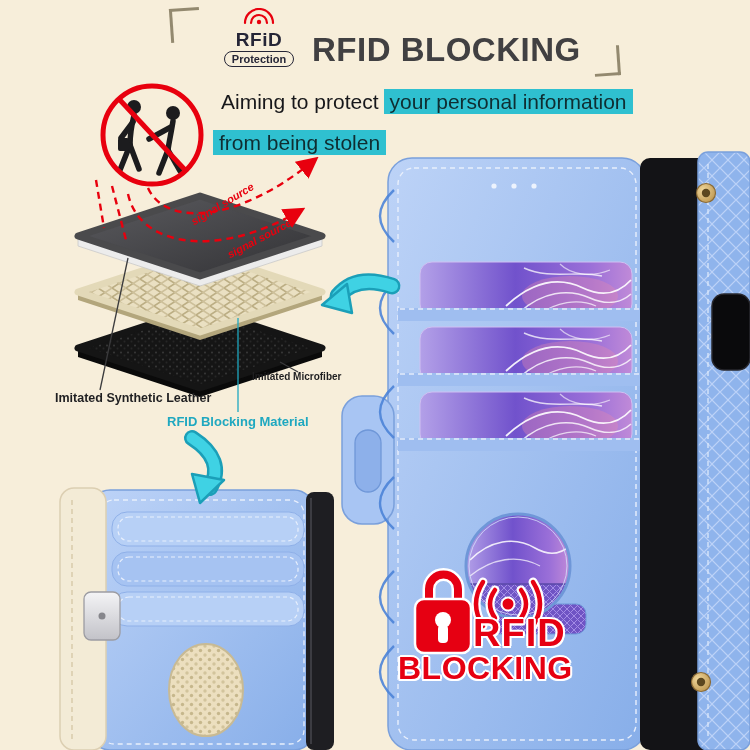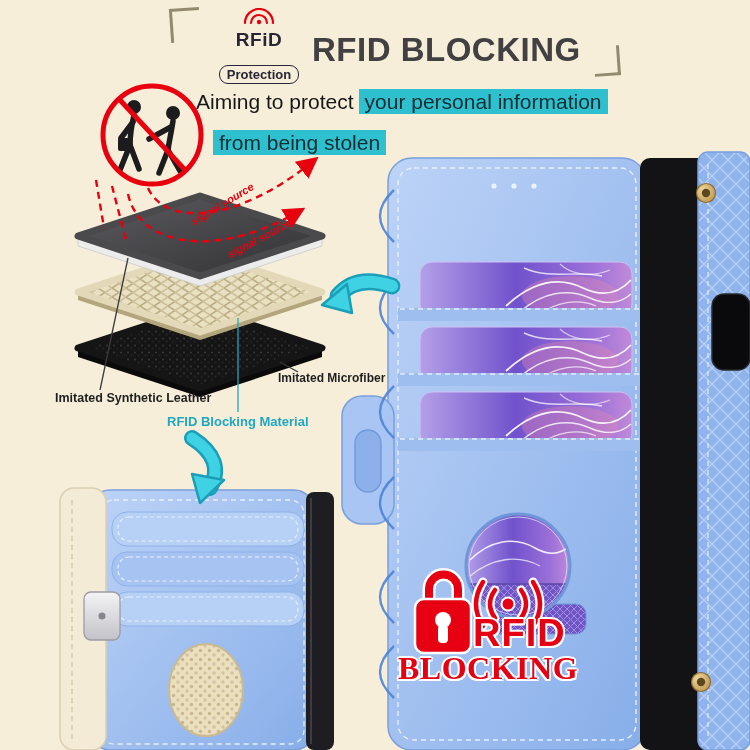--- a/index.html
+++ b/index.html
@@ -9,49 +9,49 @@
   .abs { position:absolute; }
   svg.art { position:absolute; left:0; top:0; }
 
   
   .bracket-left { left:170px; top:8px; width:30px; height:34px;
     border-left:3px solid #93896f; border-top:3px solid #93896f; transform:rotate(-4deg); }
   .bracket-right { left:594px; top:46px; width:26px; height:30px;
     border-right:3px solid #93896f; border-bottom:3px solid #93896f; transform:rotate(-4deg); }
   .logo { left:214px; top:8px; width:90px; text-align:center; }
   .logo-brand { font-size:19px; font-weight:800; color:#262637; letter-spacing:0.5px; line-height:1; }
-  .logo-sub { display:inline-block; margin-top:16px; font-size:13px; font-weight:700; color:#262637;
+  .logo-sub { display:inline-block; margin-top:2px; font-size:11px; font-weight:700; color:#262637;
     border:1.5px solid #262637; border-radius:9px; padding:1px 7px; }
   .title { left:312px; top:24px; font-size:33px; font-weight:800; color:#414042; letter-spacing:0.5px;margin-top:7px; }
 
   
   .intro-line { font-size:21px; font-weight:500; color:#17171a; white-space:nowrap; }
-  .intro1 { left:196px; top:90px; }
+  .intro1 { left:221px; top:90px; }
   .intro2 { left:213px; top:122px;margin-top:9px; }
   .hl { background:#2fc0d0; color:#0f2d31; padding:1px 6px; margin-left:5px; }
   .hl2 { background:#2fc0d0; color:#0f2d31; padding:1px 6px; }
 
   
   .sig { position:absolute; color:#e8000e; font-size:11px; font-style:italic; font-weight:700;
     transform-origin:0 50%; white-space:nowrap; }
   .sig-a { left:192px; top:216px; transform:rotate(-31deg); }
   .sig-b { left:228px; top:249px; transform:rotate(-28deg); }
 
   
   .lay-label { position:absolute; font-size:12.5px; font-weight:700; color:#1f1f21; white-space:nowrap; }
   .lbl-leather { left:55px; top:391px; }
   .lbl-rfid { left:167px; top:414px; color:#1fa8c0; font-size:13px; }
-  .lbl-micro { left:278px; top:371px; font-size:12px; }
+  .lbl-micro { left:252px; top:371px; font-size:10px; }
 
   
   .badge-txt { position:absolute; color:#e60012; font-weight:800; line-height:1; white-space:nowrap;
     text-shadow:-2px 0 #fff, 2px 0 #fff, 0 -2px #fff, 0 2px #fff,
       -1.5px -1.5px #fff, 1.5px -1.5px #fff, -1.5px 1.5px #fff, 1.5px 1.5px #fff; }
   .badge-rfid { left:473px; top:614px; font-size:38px; letter-spacing:1px; }
-  .badge-blocking { left:398px; top:652px; font-size:32px; letter-spacing:0.5px;font-family:Liberation Serif, serif; }
+  .badge-blocking { left:398px; top:652px; font-size:32px; letter-spacing:0.5px; }
 </style>
 </head>
 <body>
 
 <div class="canvas">
 
   <svg class="art" width="750" height="750" viewBox="0 0 750 750">
     <defs>
       <linearGradient id="leatherGrad" x1="0" y1="0" x2="1" y2="1">
         <stop offset="0" stop-color="#5c5c60"></stop>

